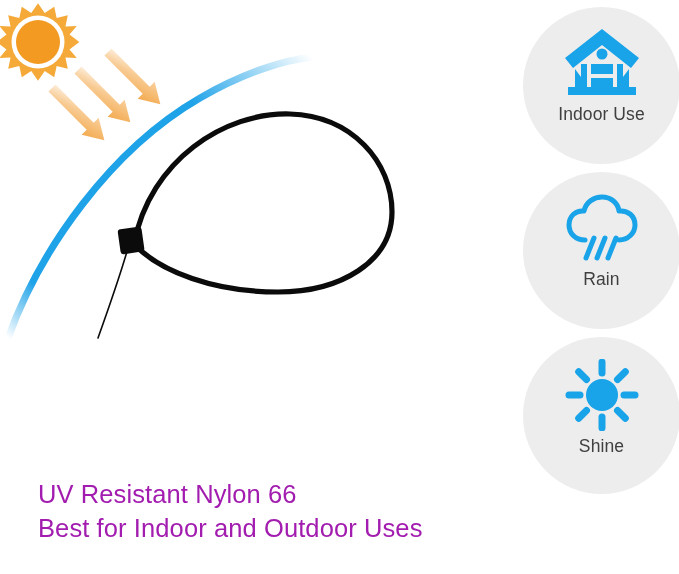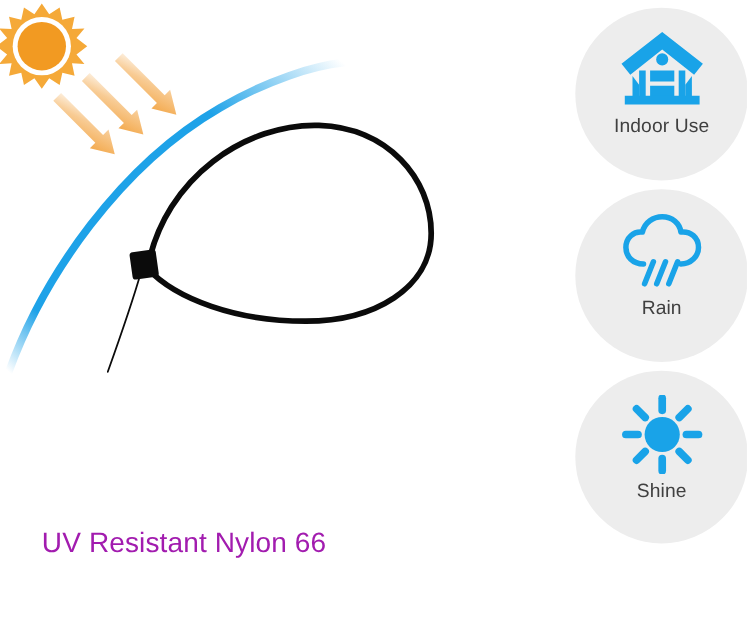--- a/index.html
+++ b/index.html
@@ -141,15 +141,16 @@
             <line x1="57.5" y1="20.5" x2="65.3" y2="12.7"></line>
           </g>
         </g>
       </svg>
       <div class="badge-label">Shine</div>
     </div>
   </div>
 
   <div class="caption">
     <div class="caption-line">UV Resistant Nylon 66</div>
+    <div class="caption-line">Best for Indoor and Outdoor Uses</div>
   </div>
 
 </div>
 
 </body></html>

